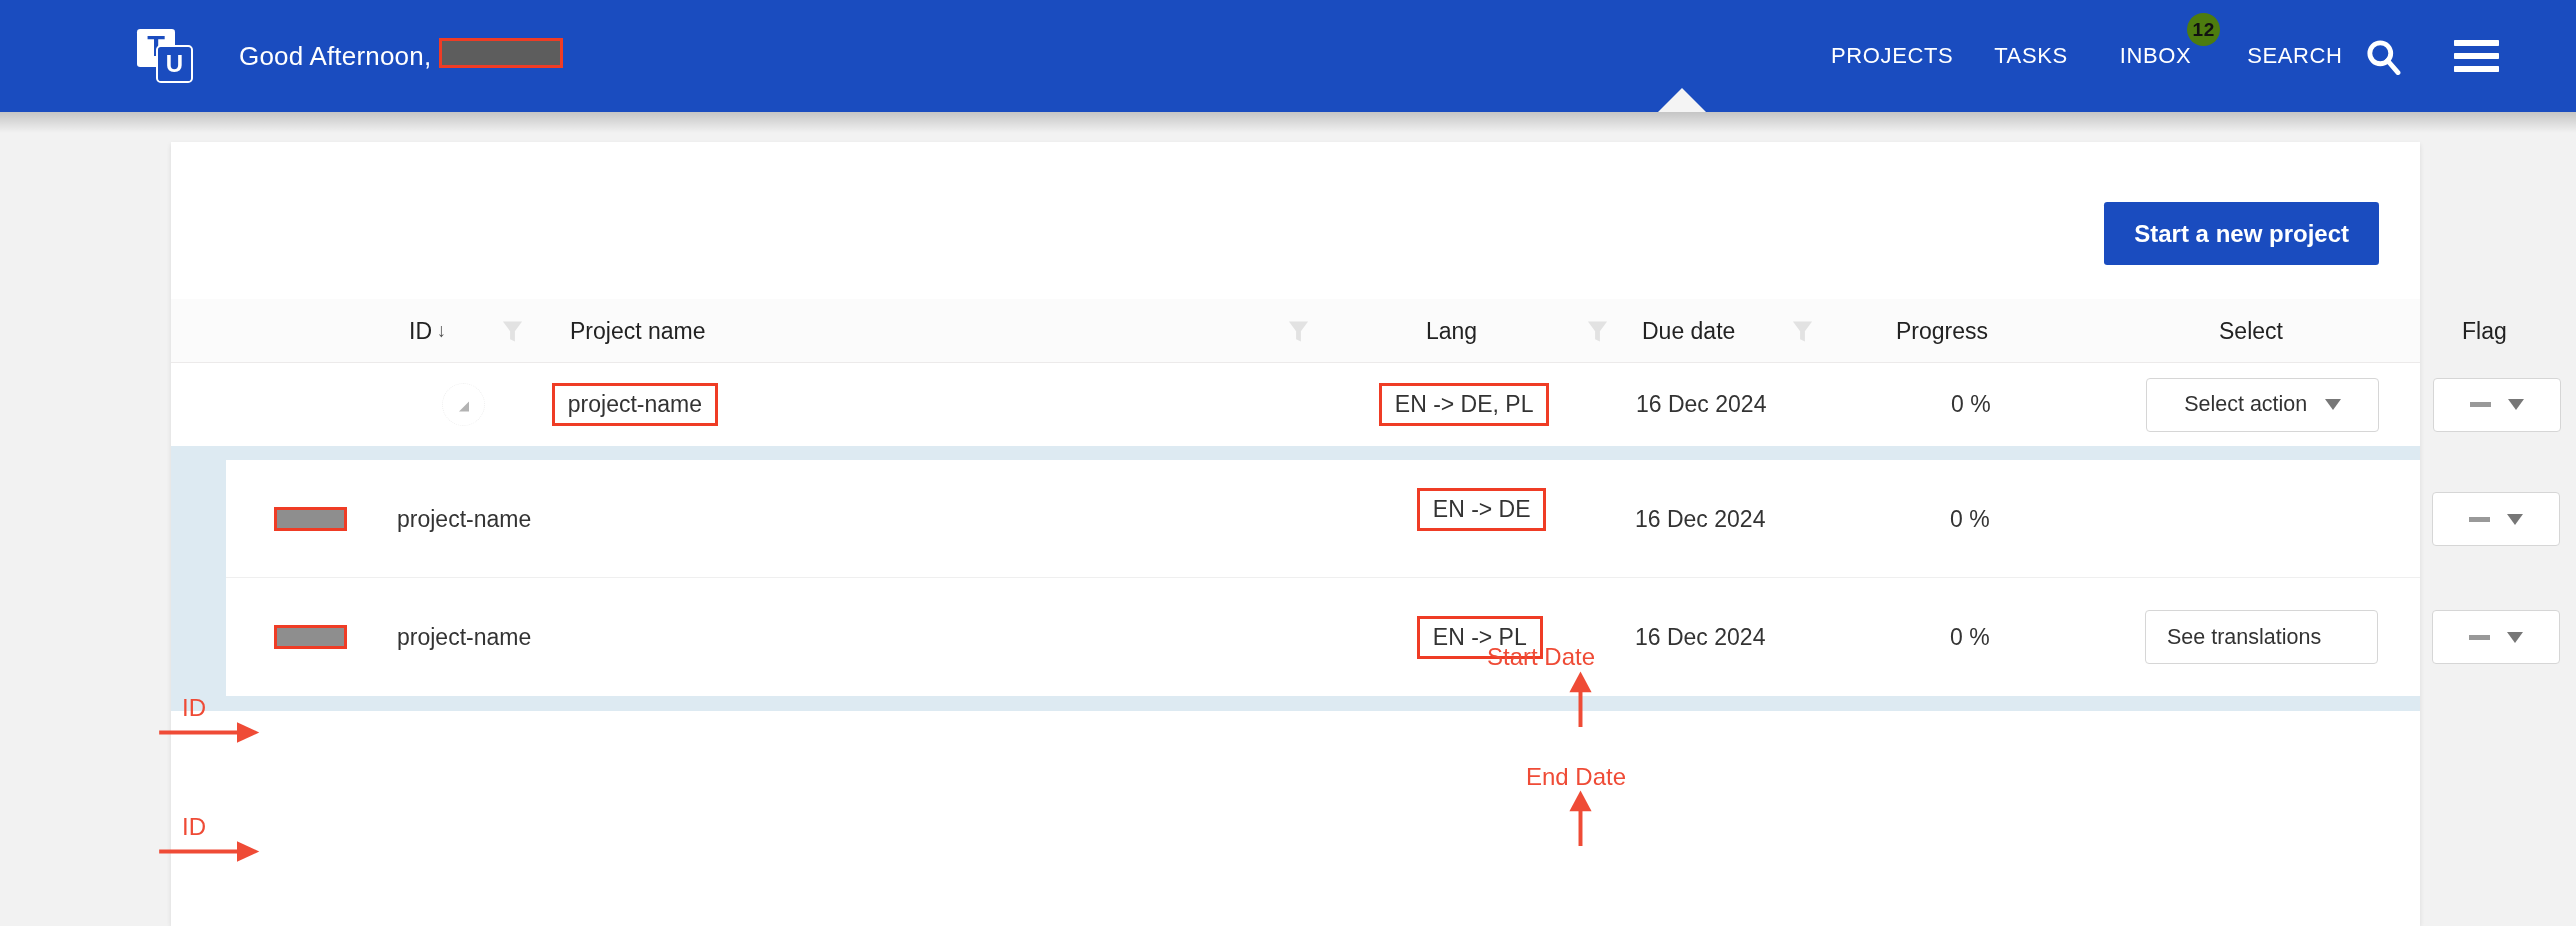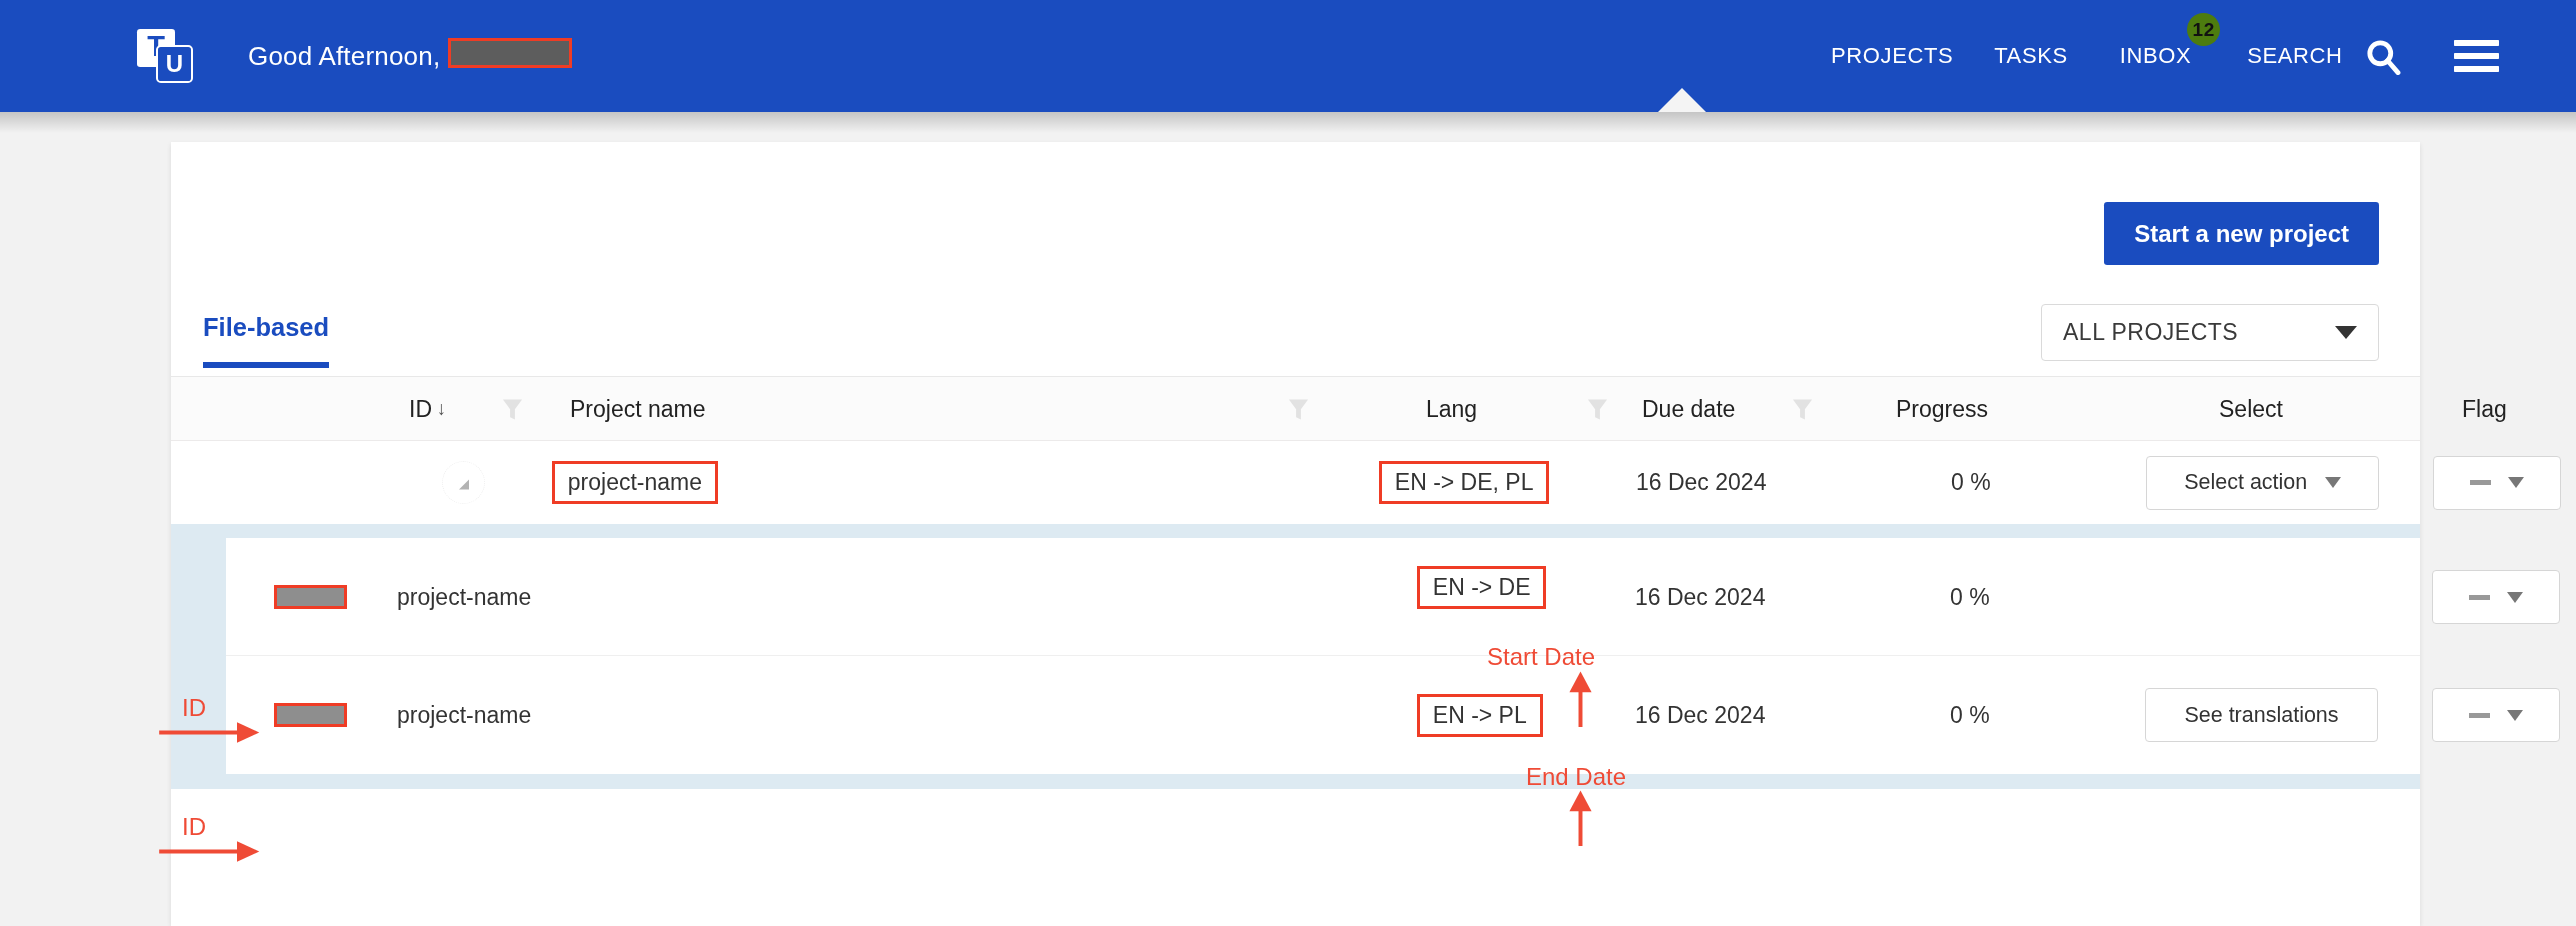--- a/index.html
+++ b/index.html
@@ -63,21 +63,21 @@
     border-radius: 4.8px;
     color: #ffffff;
     font-size: 24px;
     font-weight: bold;
     text-align: center;
     line-height: 33px;
   }
 
   .greeting {
     position: absolute;
-    left: 248px;
+    left: 239px;
     top: 38px;
     color: #ffffff;
     font-size: 26px;
     letter-spacing: 0.2px;
     white-space: nowrap;
   }
   .redaction {
     display: inline-block;
     vertical-align: -3.2px;
     margin-left: 8px;
@@ -415,27 +415,20 @@
 </div>
 <div class="nav-pointer"></div>
 <div class="nav-shadow"></div>
 
 <div class="card">
 
   <div class="card-top">
     <button class="btn-primary">Start a new project</button>
   </div>
 
-  <div class="tabbar">
-    <div class="tab">File-based</div>
-    <div class="filter-select">
-      <span class="fs-label">ALL PROJECTS</span>
-      <span class="caret"></span>
-    </div>
-  </div>
 
   <div class="thead">
     <div class="th" style="left:238px;">
       <span>ID</span>
       <span class="sort-arrow">↓</span>
     </div>
     <div class="funnel" style="left:331px;">
       <svg width="21" height="24" viewBox="0 0 26 30">
           <path d="M1 2 H25 L16 14 V27 L10 24 V14 Z" fill="#e2e2e2"></path>
         </svg>
@@ -520,21 +513,21 @@
         <div class="cell" style="left:48px; height:118px;">
           <span class="redbox-grey"></span>
         </div>
         <div class="cell" style="left:171px; height:118px;">project-name</div>
         <div class="cell" style="left:1191px; height:118px;">
           <span class="boxed">EN -&gt; PL</span>
         </div>
         <div class="cell" style="left:1409px; height:118px;">16 Dec 2024</div>
         <div class="cell" style="left:1724px; height:118px;">0 %</div>
         <div class="cell" style="left:1919px; height:118px;">
-          <button class="btn-outline btn-action" style="justify-content:center;">
+          <button class="btn-outline btn-action" style="justify-content:flex-start;">
             <span>See translations</span>
           </button>
         </div>
         <div class="cell" style="left:2206px; height:118px;">
           <button class="btn-outline btn-flag">
             <span class="dash"></span>
             <span class="caret-sm"></span>
           </button>
         </div>
       </div>

